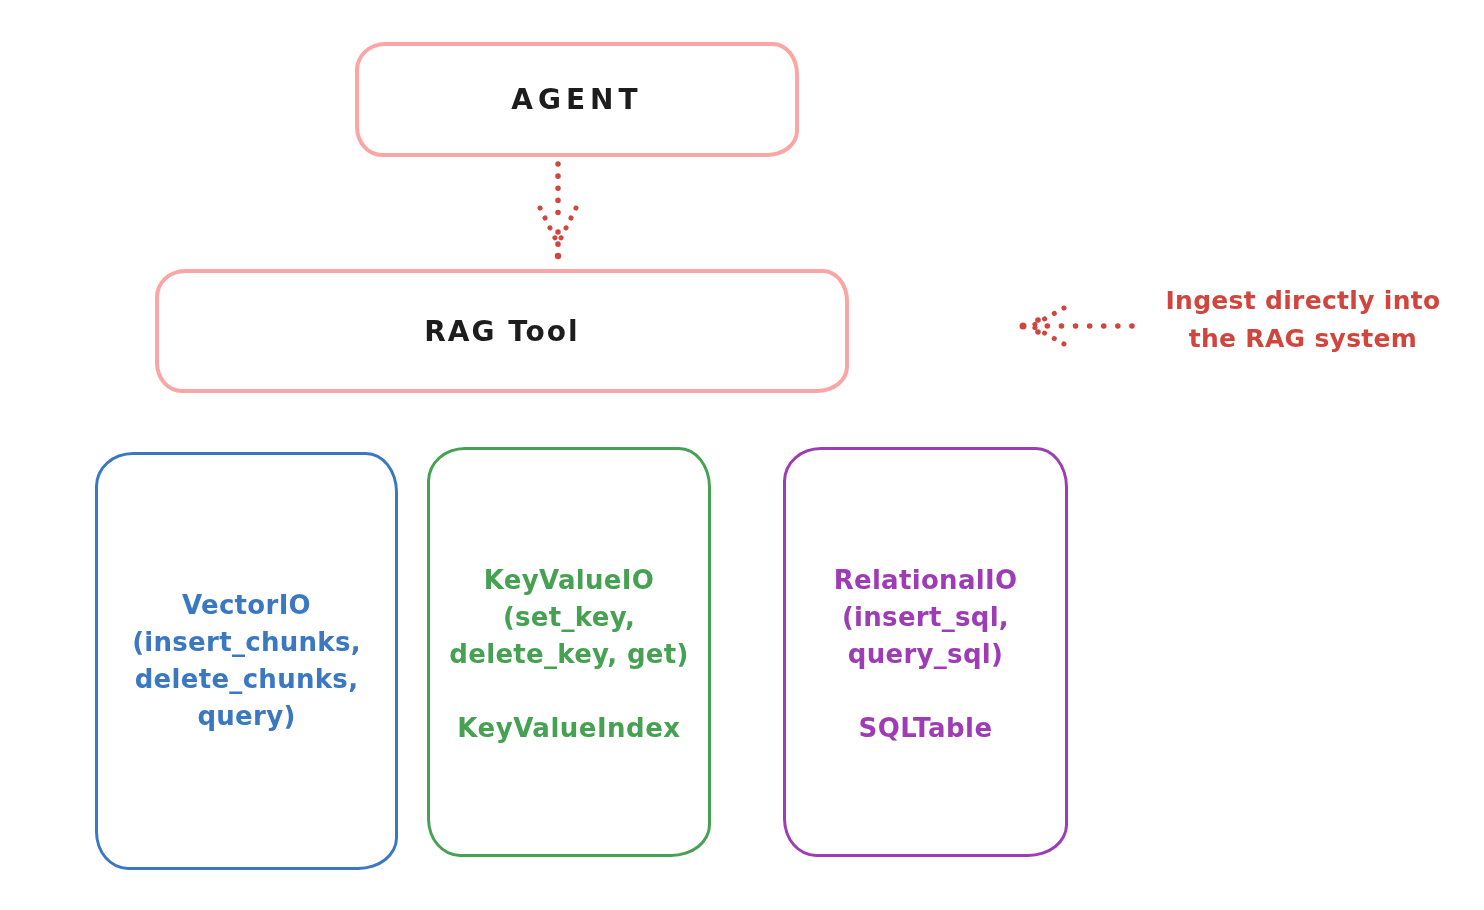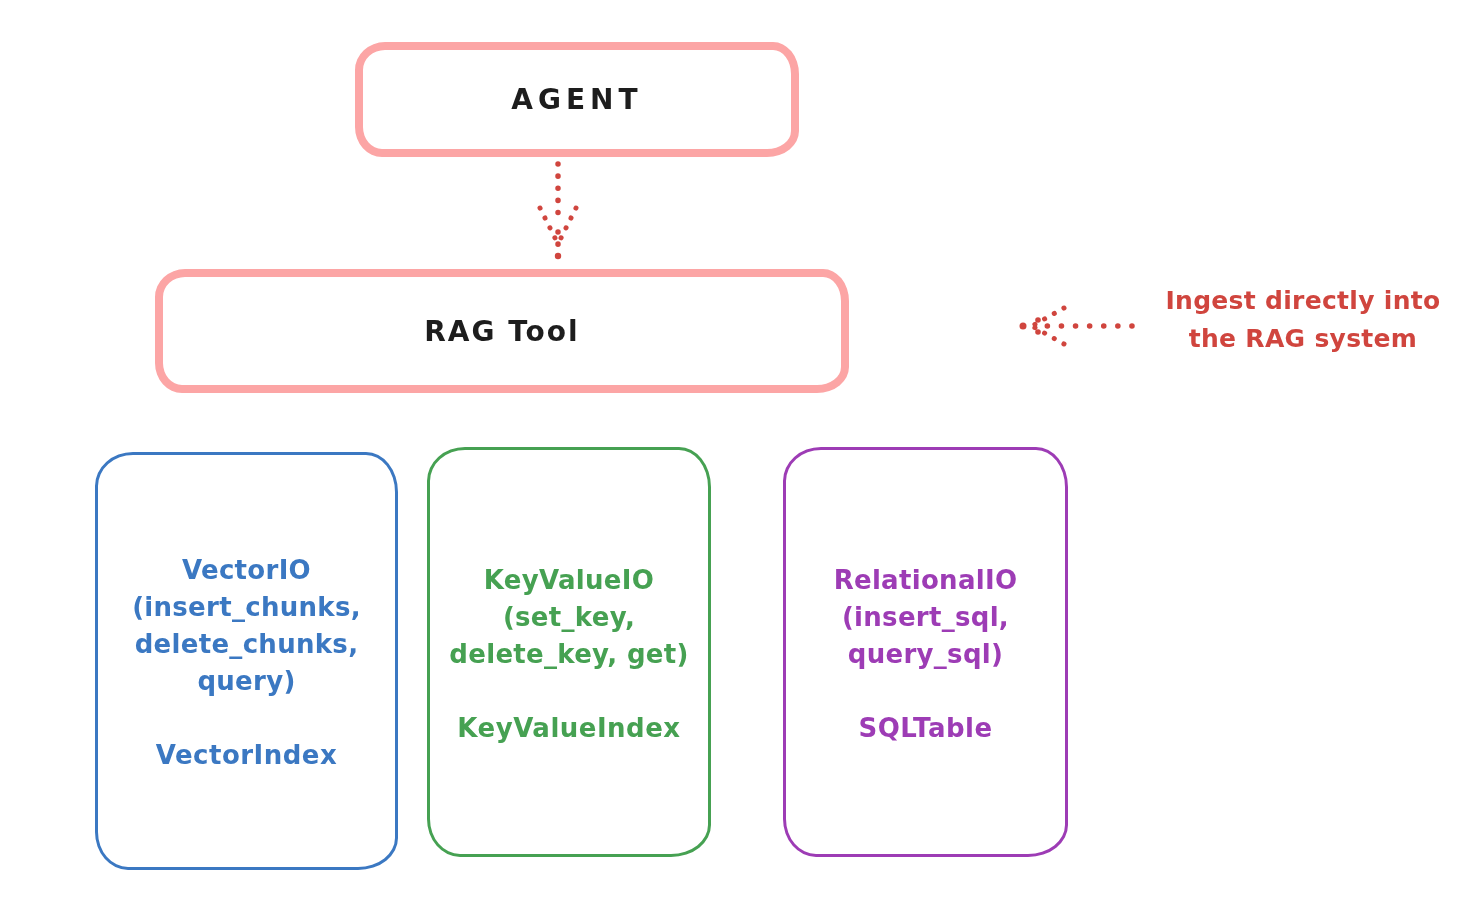--- a/index.html
+++ b/index.html
@@ -15,21 +15,21 @@
     position: absolute;
     box-sizing: border-box;
     background: #ffffff;
     display: flex;
     align-items: center;
     justify-content: center;
     text-align: center;
   }
   
   .node {
-    border: 8px solid #fca5a5;
+    border: 4px solid #fca5a5;
     border-radius: 30px 26px 32px 27px / 28px 32px 26px 30px;
   }
   .node-agent   { left: 355px; top: 42px;  width: 444px; height: 115px; }
   .node-ragtool { left: 155px; top: 269px; width: 694px; height: 124px; }
   .node .label {
     color: #1d1d1d;
     font-size: 28px;
     font-weight: 600;
     letter-spacing: 2px;
   }
@@ -113,21 +113,20 @@
   </svg>
 
   <div class="annotation">Ingest directly into
 the RAG system</div>
 
   <div class="card card-vector">
     <div class="io-block">VectorIO
 (insert_chunks,
 delete_chunks,
 query)</div>
-    <div class="index-label">VectorIndex</div>
   </div>
 
   <div class="card card-keyvalue">
     <div class="io-block">KeyValueIO
 (set_key,
 delete_key, get)</div>
     <div class="index-label">KeyValueIndex</div>
   </div>
 
   <div class="card card-relational">

